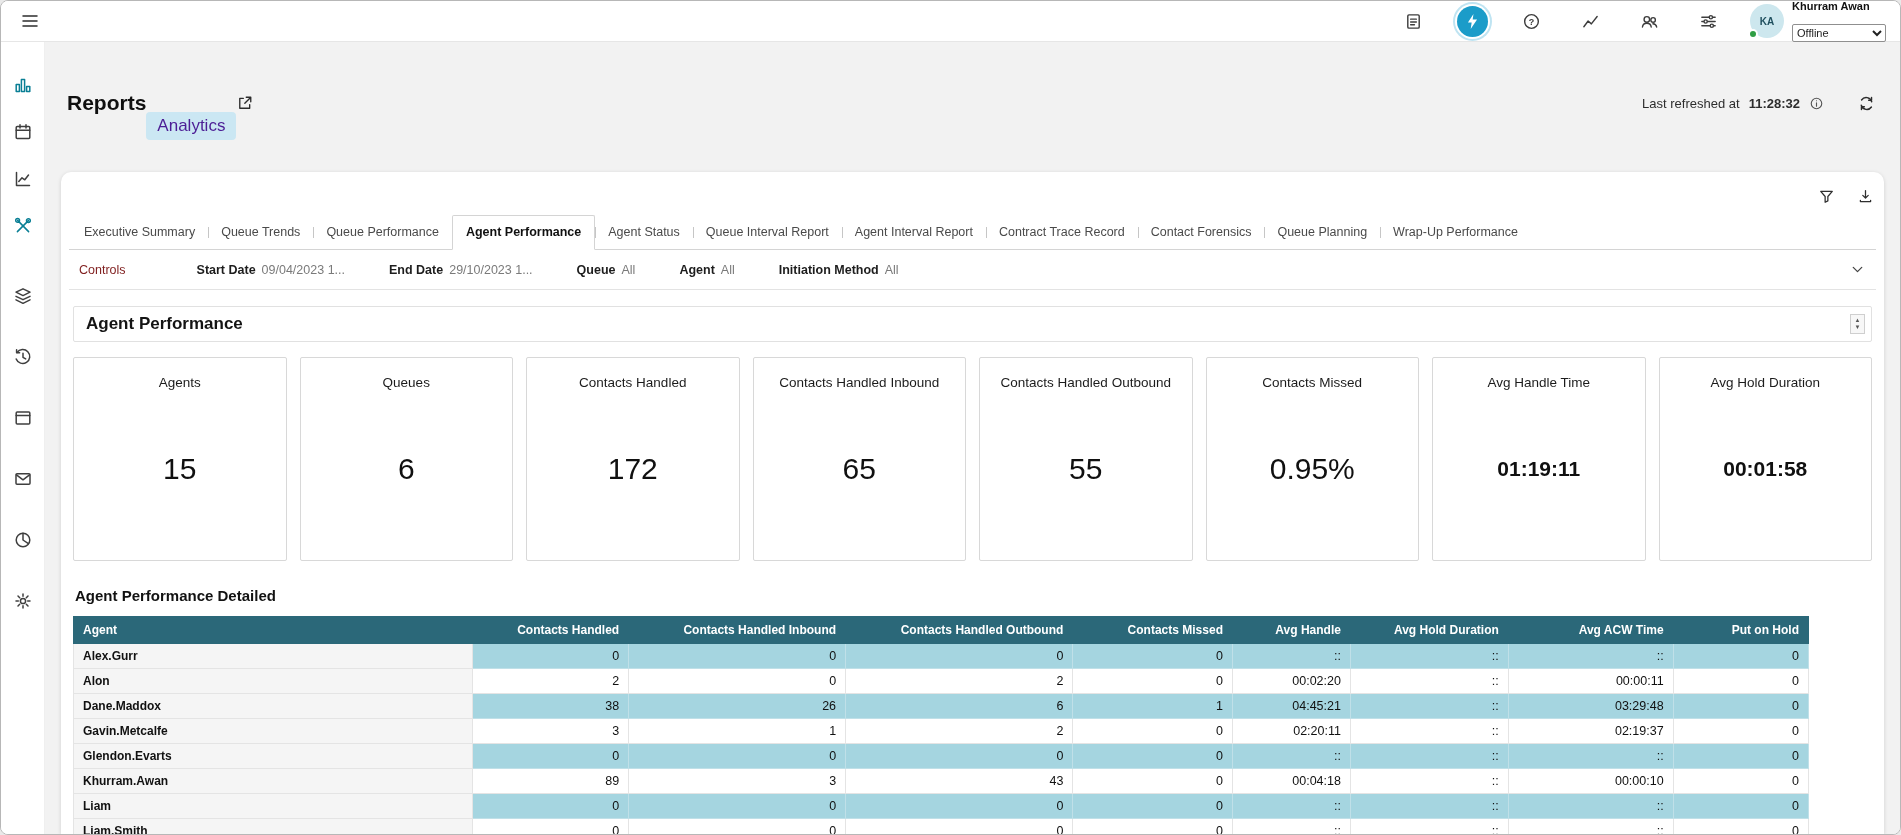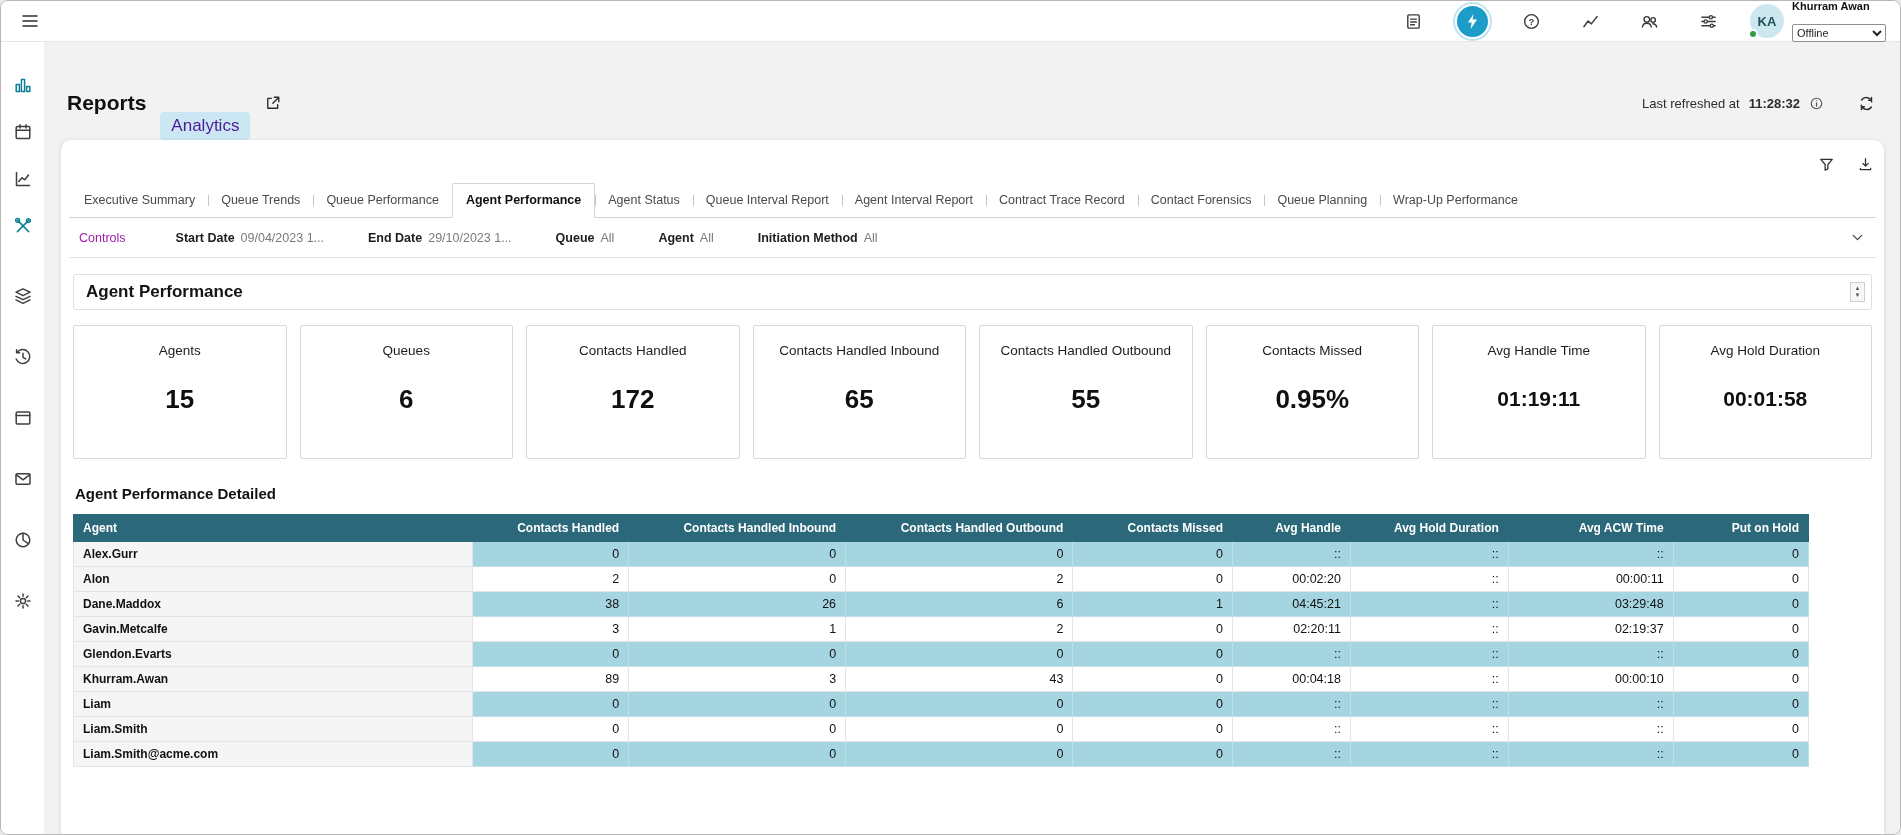--- a/index.html
+++ b/index.html
@@ -16,77 +16,77 @@
   button { background:none; border:none; cursor:pointer; font-family:inherit; }
   .menu-btn { color:#2e2e2e; width:30px; height:30px; display:flex; align-items:center; justify-content:center; }
   .menu-btn svg { width:20px; height:20px; }
   .tb-icons { margin-left:auto; display:flex; align-items:center; gap:28px; }
   .tb-btn { width:31px; height:31px; border-radius:50%; color:#3d3d3d;
     display:flex; align-items:center; justify-content:center; }
   .tb-btn svg { width:19px; height:19px; }
   .tb-btn.active { background:var(--active-icon-bg); color:#fff; box-shadow:0 0 0 2px #fff, 0 0 0 4px #bfe4f2; }
   .avatar-wrap { position:relative; margin-left:26px; }
   .avatar { width:34px; height:34px; border-radius:50%; background:#cde7ee; color:#20505f;
-    font-size:13px; font-weight:bold; display:flex; align-items:center; justify-content:center; }
+    font-size:10px; font-weight:bold; display:flex; align-items:center; justify-content:center; }
   .status-dot { position:absolute; left:-2px; bottom:-1px; width:10px; height:10px;
     background:#2f9e44; border:2px solid #fff; border-radius:50%; }
   .user-info { display:flex; flex-direction:column; gap:12px; margin-left:8px; }
   .user-name { font-size:11px; font-weight:bold; color:#111; }
   .user-info select { font-size:11px; height:18px; width:94px; border:1px solid #8f8f8f;
     border-radius:2px; background:#fff; color:#222; font-family:inherit; }
   
   .body { flex:1; display:flex; min-height:0; }
   .sidebar { width:44px; flex:0 0 44px; background:#fff; border-right:1px solid #efefef;
     padding-top:28px; display:flex; flex-direction:column; align-items:center; }
   .sb-btn { width:30px; height:30px; color:#3f3f3f; display:flex; align-items:center;
     justify-content:center; margin-bottom:17px; }
   .sb-btn svg { width:20px; height:20px; }
   .sb-btn.active, .sb-btn.accent { color:var(--accent); }
   .sb-btn.g2 { margin-bottom:31px; }
   .sb-btn.group-start { margin-top:23px; }
   .main { flex:1; background:#f2f2f2; display:flex; flex-direction:column; min-width:0; }
-  .main-header { display:flex; align-items:center; gap:14px; padding:24px 24px 0 22px; }
+  .main-header { display:flex; align-items:center; padding:24px 24px 32px 22px; }
   .page-title { font-size:21px; font-weight:bold; color:#101010; }
   .badge { background:var(--badge-bg); color:#4c1d95; font-size:17px; padding:4px 11px; border-radius:4px;margin-top:46px; }
   .ext-btn { color:#2c2c2c; } .ext-btn svg { width:18px; height:18px; }
   .refresh-area { margin-left:auto; display:flex; align-items:center; gap:9px; font-size:13px; color:#2d2d2d; }
   .refresh-time { font-weight:bold; }
   .info-btn { color:#555; } .info-btn svg { width:15px; height:15px; }
   .refresh-btn { color:#2d2d2d; margin-left:24px; } .refresh-btn svg { width:19px; height:19px; }
   
   .panel { flex:1; margin:0 16px; background:#fff; border-radius:10px 10px 0 0;
     box-shadow:0 1px 4px rgba(0,0,0,.14); padding:10px 8px 0; overflow:hidden;
     display:flex; flex-direction:column; }
   .panel-tools { display:flex; justify-content:flex-end; gap:22px; padding:6px 2px 10px; }
   .panel-tools button { color:#2f2f2f; } .panel-tools svg { width:17px; height:17px; }
   .tabs { display:flex; border-bottom:1px solid #d4d4d4; align-items:flex-end; padding:0 2px; }
   .tab { padding:9px 13px 10px; font-size:12.5px; color:#4a4a4a; position:relative; white-space:nowrap; }
   .tab:not(.active):not(:first-child)::before { content:""; position:absolute; left:0; top:11px;
     bottom:11px; width:1px; background:#c6c6c6; }
   .tab.active { border:1px solid #d4d4d4; border-bottom:1px solid #fff; margin-bottom:-1px;
     background:#fff; font-weight:bold; color:#101010; border-radius:2px 2px 0 0; }
   .controls { display:flex; align-items:center; padding:11px 10px; border-bottom:1px solid #e3e3e3; font-size:12.5px; }
-  .controls-label { color:#a21caf; margin-right:50px; }
+  .controls-label { color:#7f1d1d; margin-right:71px; }
   .field { margin-right:44px; display:flex; gap:6px; align-items:center; white-space:nowrap; }
   .field-label { font-weight:bold; color:#1d1d1d; }
   .field-value { color:#7a7a7a; }
   .controls-chevron { margin-left:auto; color:#444; } .controls-chevron svg { width:17px; height:17px; }
   
   .report { padding:16px 4px 0; }
   .title-box { border:1px solid #e1e1e1; border-radius:2px; display:flex; align-items:center;
     justify-content:space-between; padding:7px 6px 7px 12px; }
   .report-title { font-size:17px; font-weight:bold; color:#141414; }
   .stepper { border:1px solid #cfcfcf; background:#f7f7f7; width:15px; padding:2px 0;
     display:flex; flex-direction:column; align-items:center; line-height:7px; font-size:6px; color:#555; }
   .kpi-grid { margin-top:15px; display:grid; grid-template-columns:repeat(8,1fr); gap:13px; }
-  .kpi-card { border:1px solid #d8d8d8; border-radius:2px; background:#fff; height:134px;
+  .kpi-card { border:1px solid #d8d8d8; border-radius:2px; background:#fff; height:204px;
     position:relative; text-align:center; }
   .kpi-label { margin-top:17px; font-size:13.5px; color:#1c1c1c; padding:0 8px; }
   .kpi-value { position:absolute; left:0; right:0; top:55%; transform:translateY(-50%);
-    font-size:26px; color:#101010;font-weight:bold; }
+    font-size:30px; color:#101010; }
   .kpi-value.time { font-size:21px; font-weight:bold; }
   .detail { margin-top:26px; }
   .detail-title { font-size:15px; font-weight:bold; color:#121212; margin:0 0 12px 2px; }
   table.perf { border-collapse:collapse; width:96.5%; table-layout:fixed; font-size:12.5px; }
   table.perf th { background:var(--table-header-bg); border:1px solid var(--table-header-bg);
     color:#fff; font-weight:bold; font-size:12px; padding:6px 9px; text-align:right; white-space:nowrap; overflow:hidden; }
   table.perf th.col-agent { text-align:left; }
   table.perf td { padding:5px 9px; border:1px solid #e4e4e4; text-align:right; color:#111;
     background:#fff; white-space:nowrap; overflow:hidden; }
   table.perf td.name-cell { text-align:left; background:#f5f5f5; font-weight:bold; font-size:12px; }

